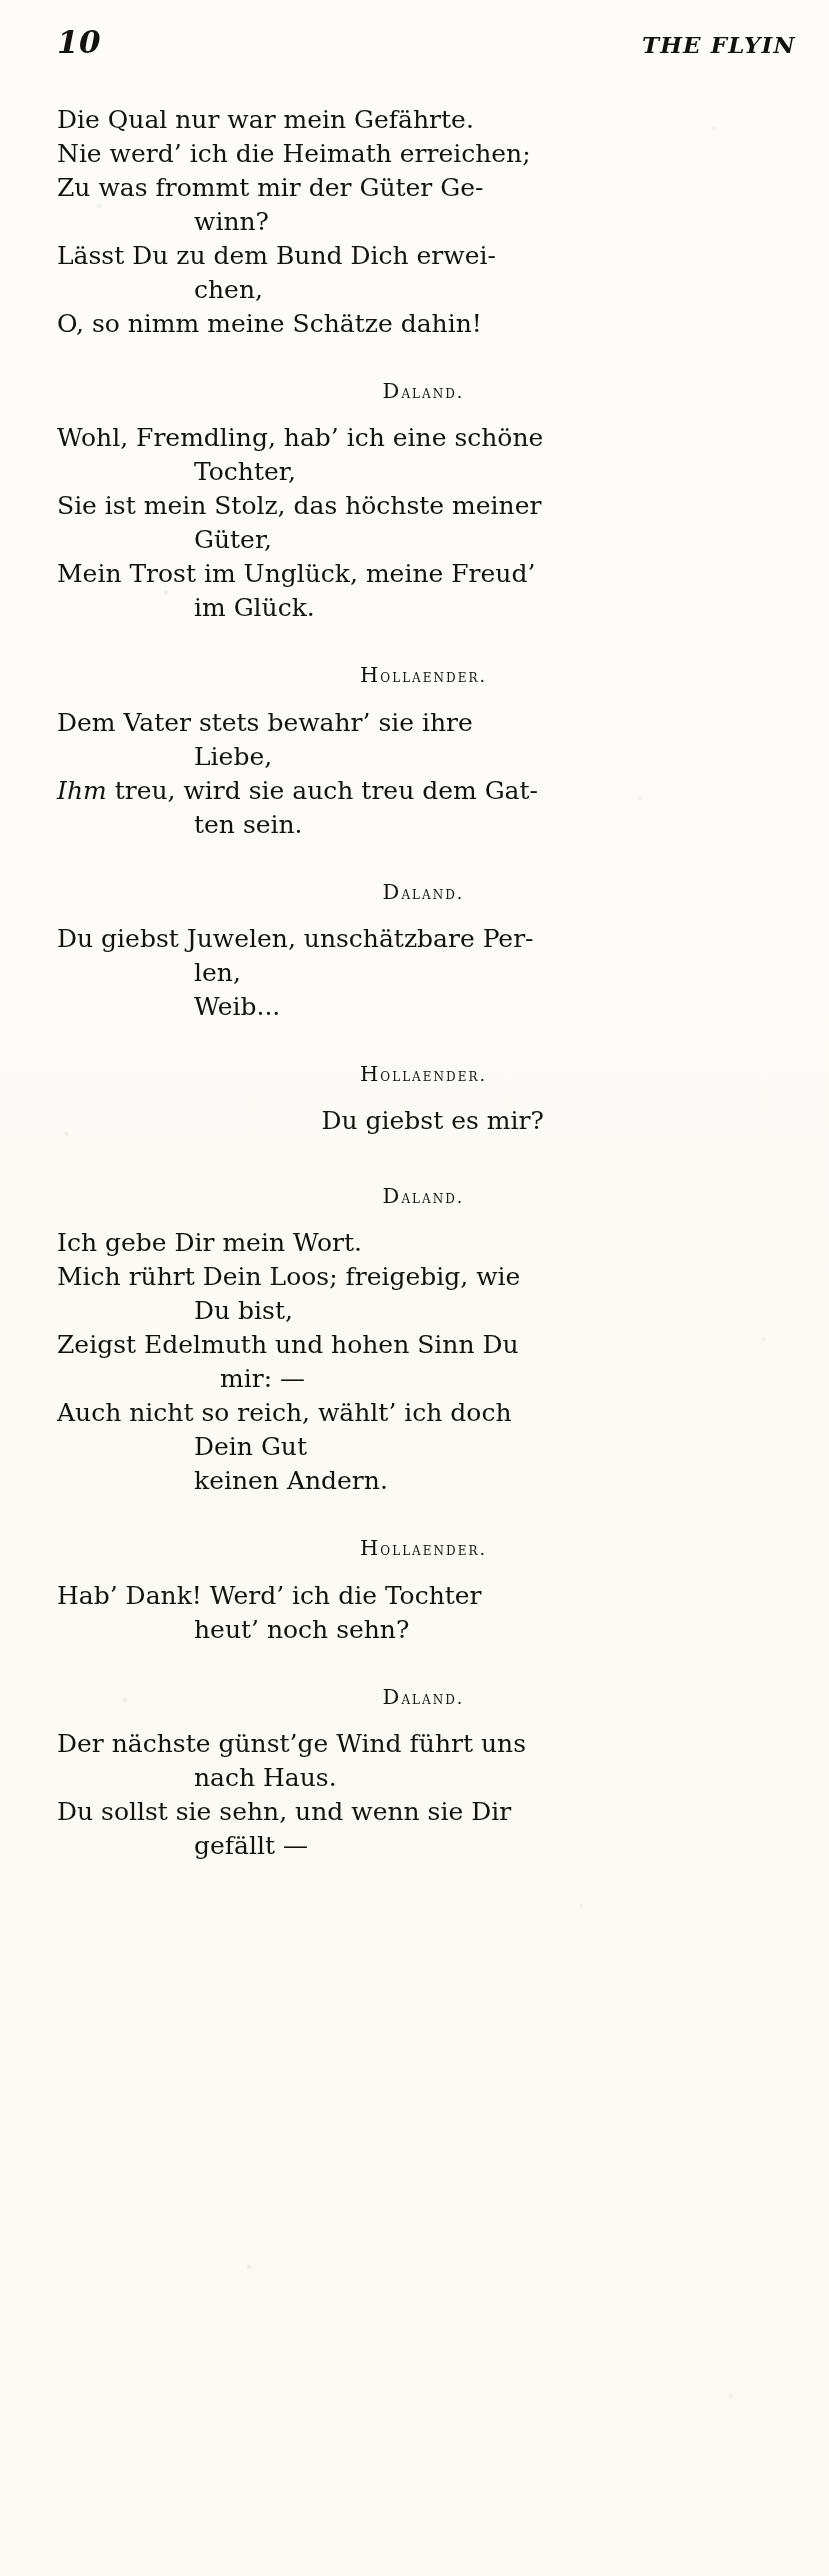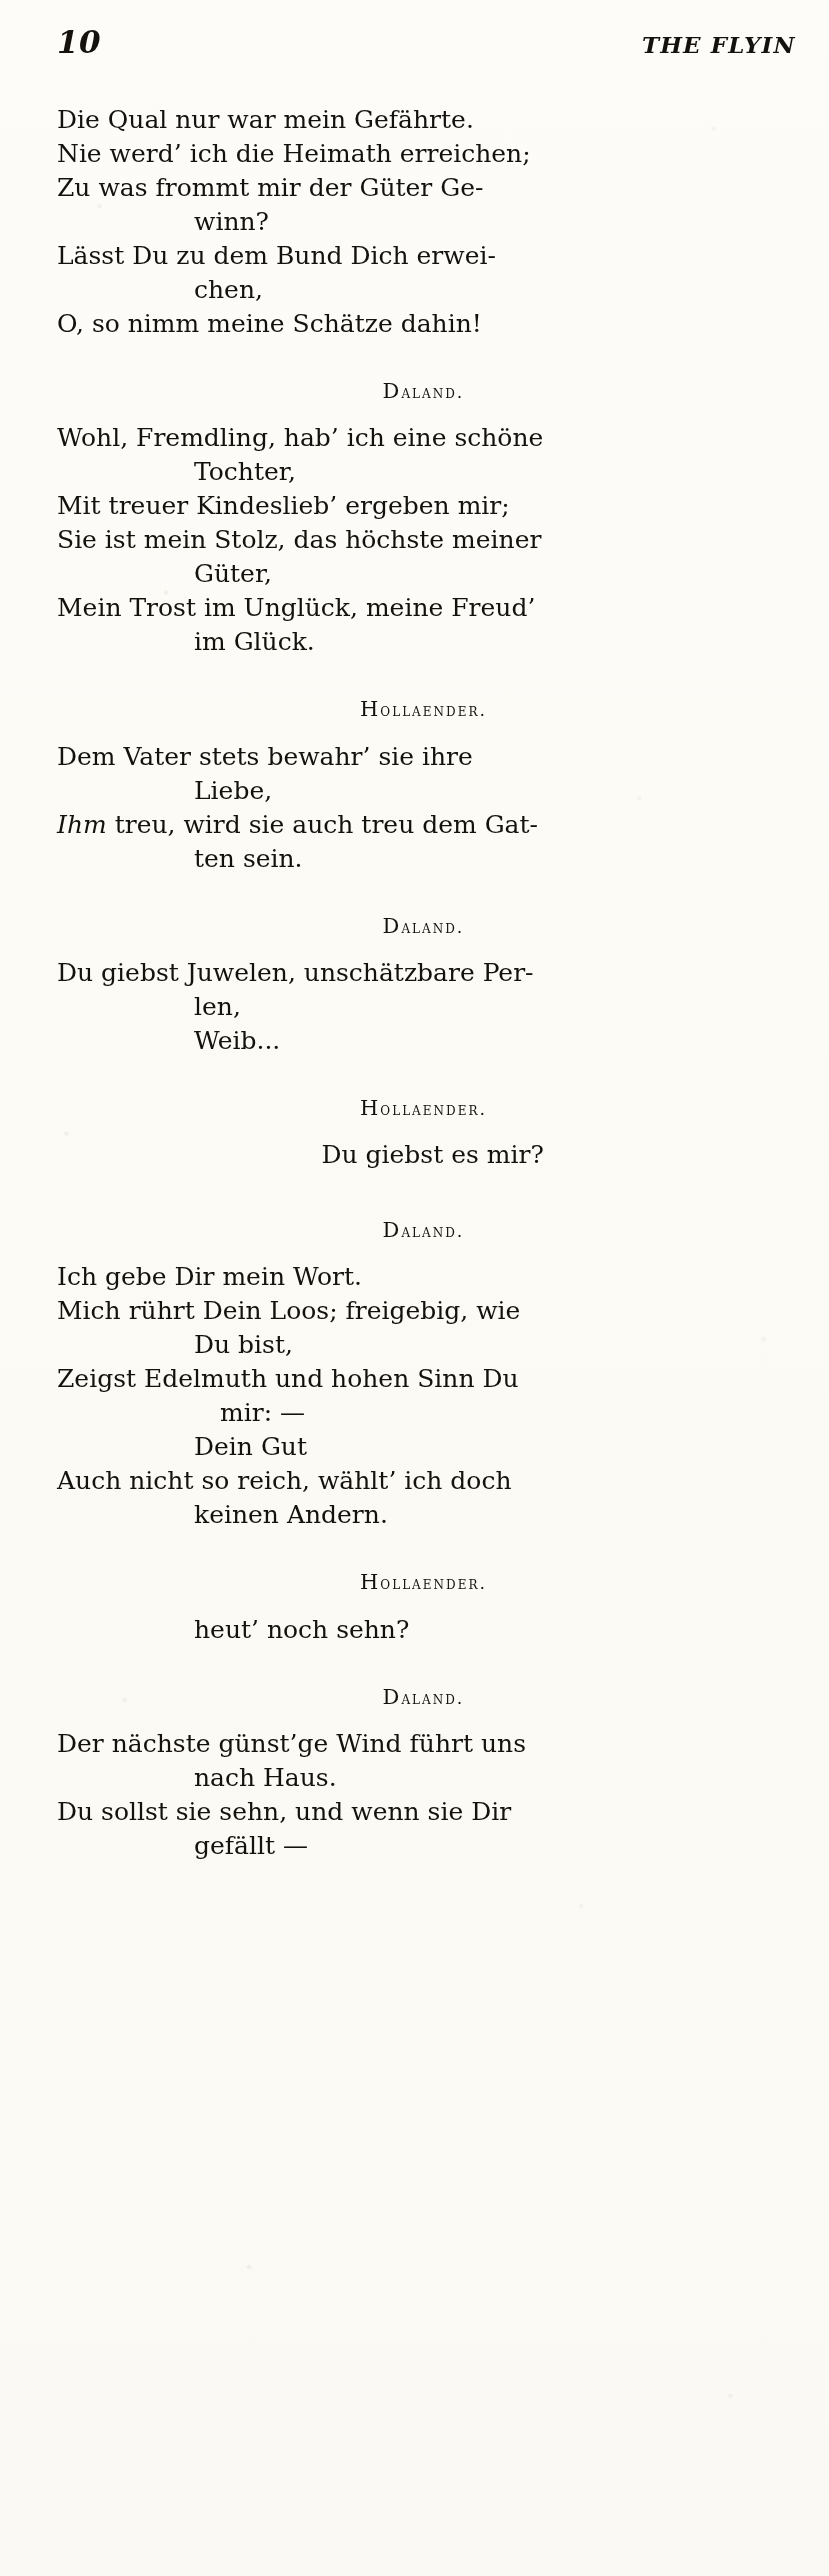--- a/index.html
+++ b/index.html
@@ -107,21 +107,20 @@
           <div class="line indent-lg">chen,</div>
           <div class="line ">O, so nimm meine Schätze dahin!</div>
         </div>
       </div>
       <div class="sp-42"></div>
       <div class="block">
         <div class="speaker"><span class="cap">D</span>aland.</div>
         <div class="verse">
           <div class="line ">Wohl, Fremdling, hab’ ich eine schöne</div>
           <div class="line indent-lg">Tochter,</div>
-          <div class="line ">Mit treuer Kindeslieb’ ergeben mir;</div>
           <div class="line ">Sie ist mein Stolz, das höchste meiner</div>
           <div class="line indent-lg">Güter,</div>
           <div class="line ">Mein Trost im Unglück, meine Freud’</div>
           <div class="line indent-lg">im Glück.</div>
         </div>
       </div>
       <div class="sp-42"></div>
       <div class="block">
         <div class="speaker"><span class="cap">H</span>ollaender.</div>
         <div class="verse">
@@ -149,29 +148,30 @@
       </div>
       <div class="sp-50"></div>
       <div class="block">
         <div class="speaker"><span class="cap">D</span>aland.</div>
         <div class="verse">
           <div class="line ">Ich gebe Dir mein Wort.</div>
           <div class="line ">Mich rührt Dein Loos; freigebig, wie</div>
           <div class="line indent-lg">Du bist,</div>
           <div class="line ">Zeigst Edelmuth und hohen Sinn Du</div>
           <div class="line indent-xl">mir: —</div>
+          <div class="line ">Auch nicht so reich, wählt’ ich doch</div>
           <div class="line indent-lg">Dein Gut</div>
-          <div class="line ">Auch nicht so reich, wählt’ ich doch</div>
           <div class="line indent-lg">keinen Andern.</div>
         </div>
       </div>
       <div class="sp-42"></div>
       <div class="block">
         <div class="speaker"><span class="cap">H</span>ollaender.</div>
         <div class="verse">
+          <div class="line ">Hab’ Dank! Werd’ ich die Tochter</div>
           <div class="line indent-lg">heut’ noch sehn?</div>
         </div>
       </div>
       <div class="sp-42"></div>
       <div class="block">
         <div class="speaker"><span class="cap">D</span>aland.</div>
         <div class="verse">
           <div class="line ">Der nächste günst’ge Wind führt uns</div>
           <div class="line indent-lg">nach Haus.</div>
           <div class="line ">Du sollst sie sehn, und wenn sie Dir</div>

